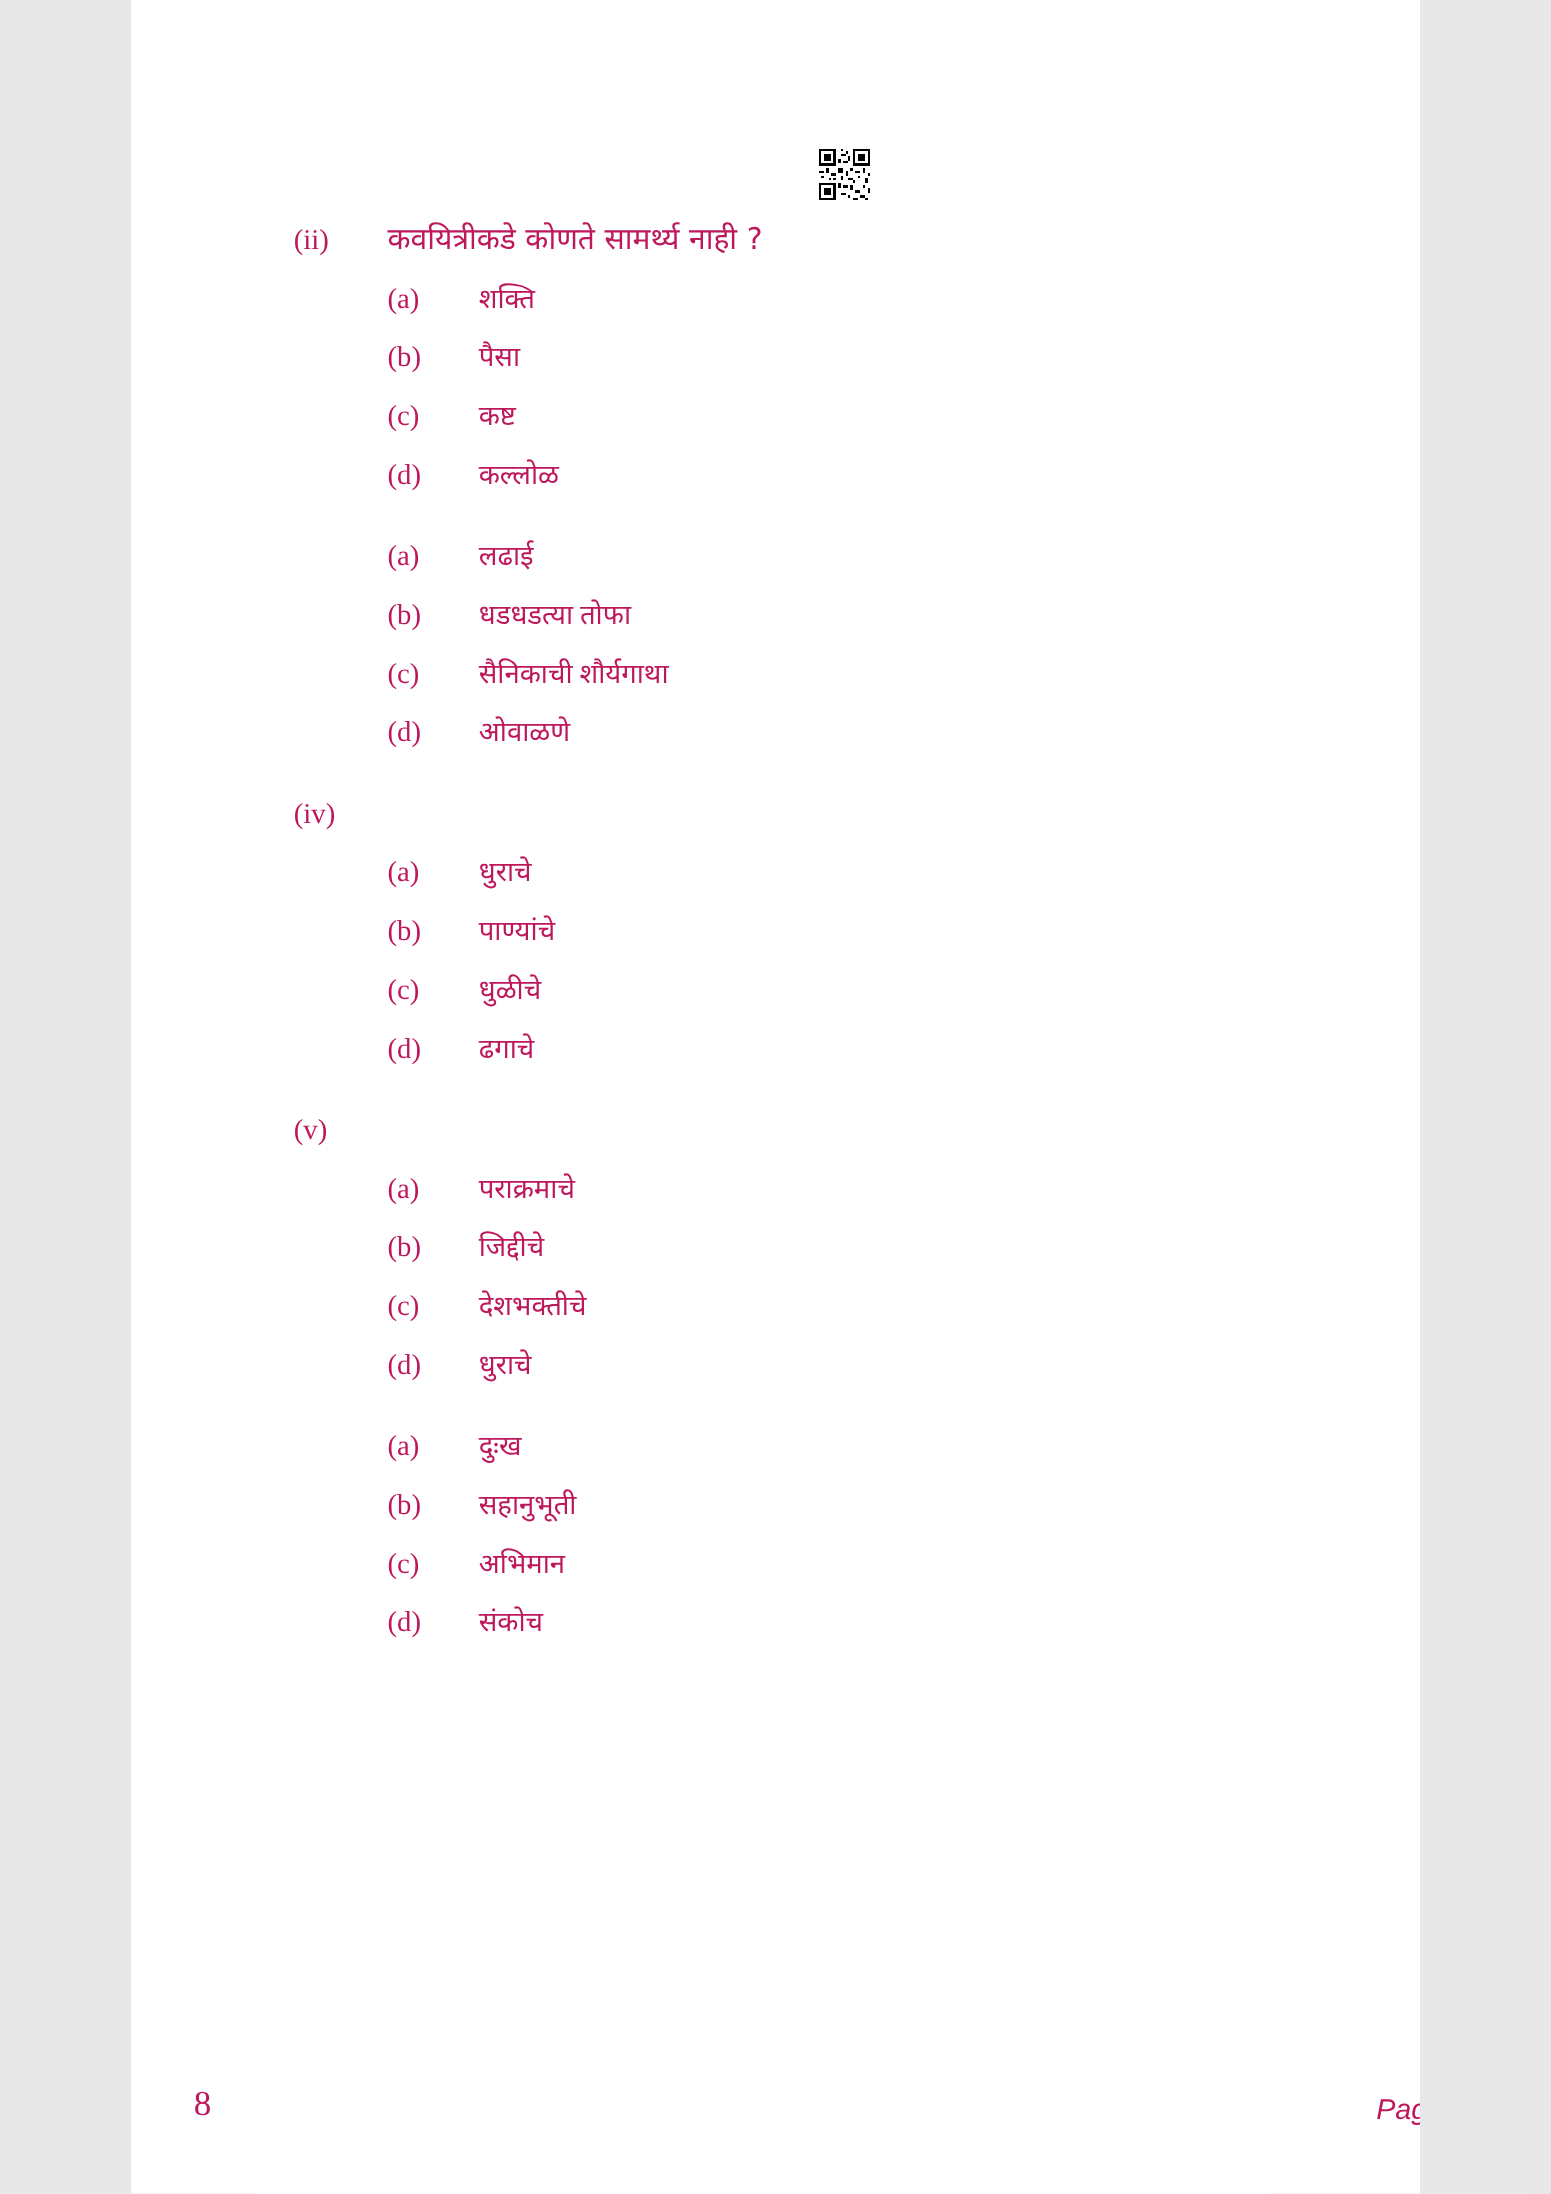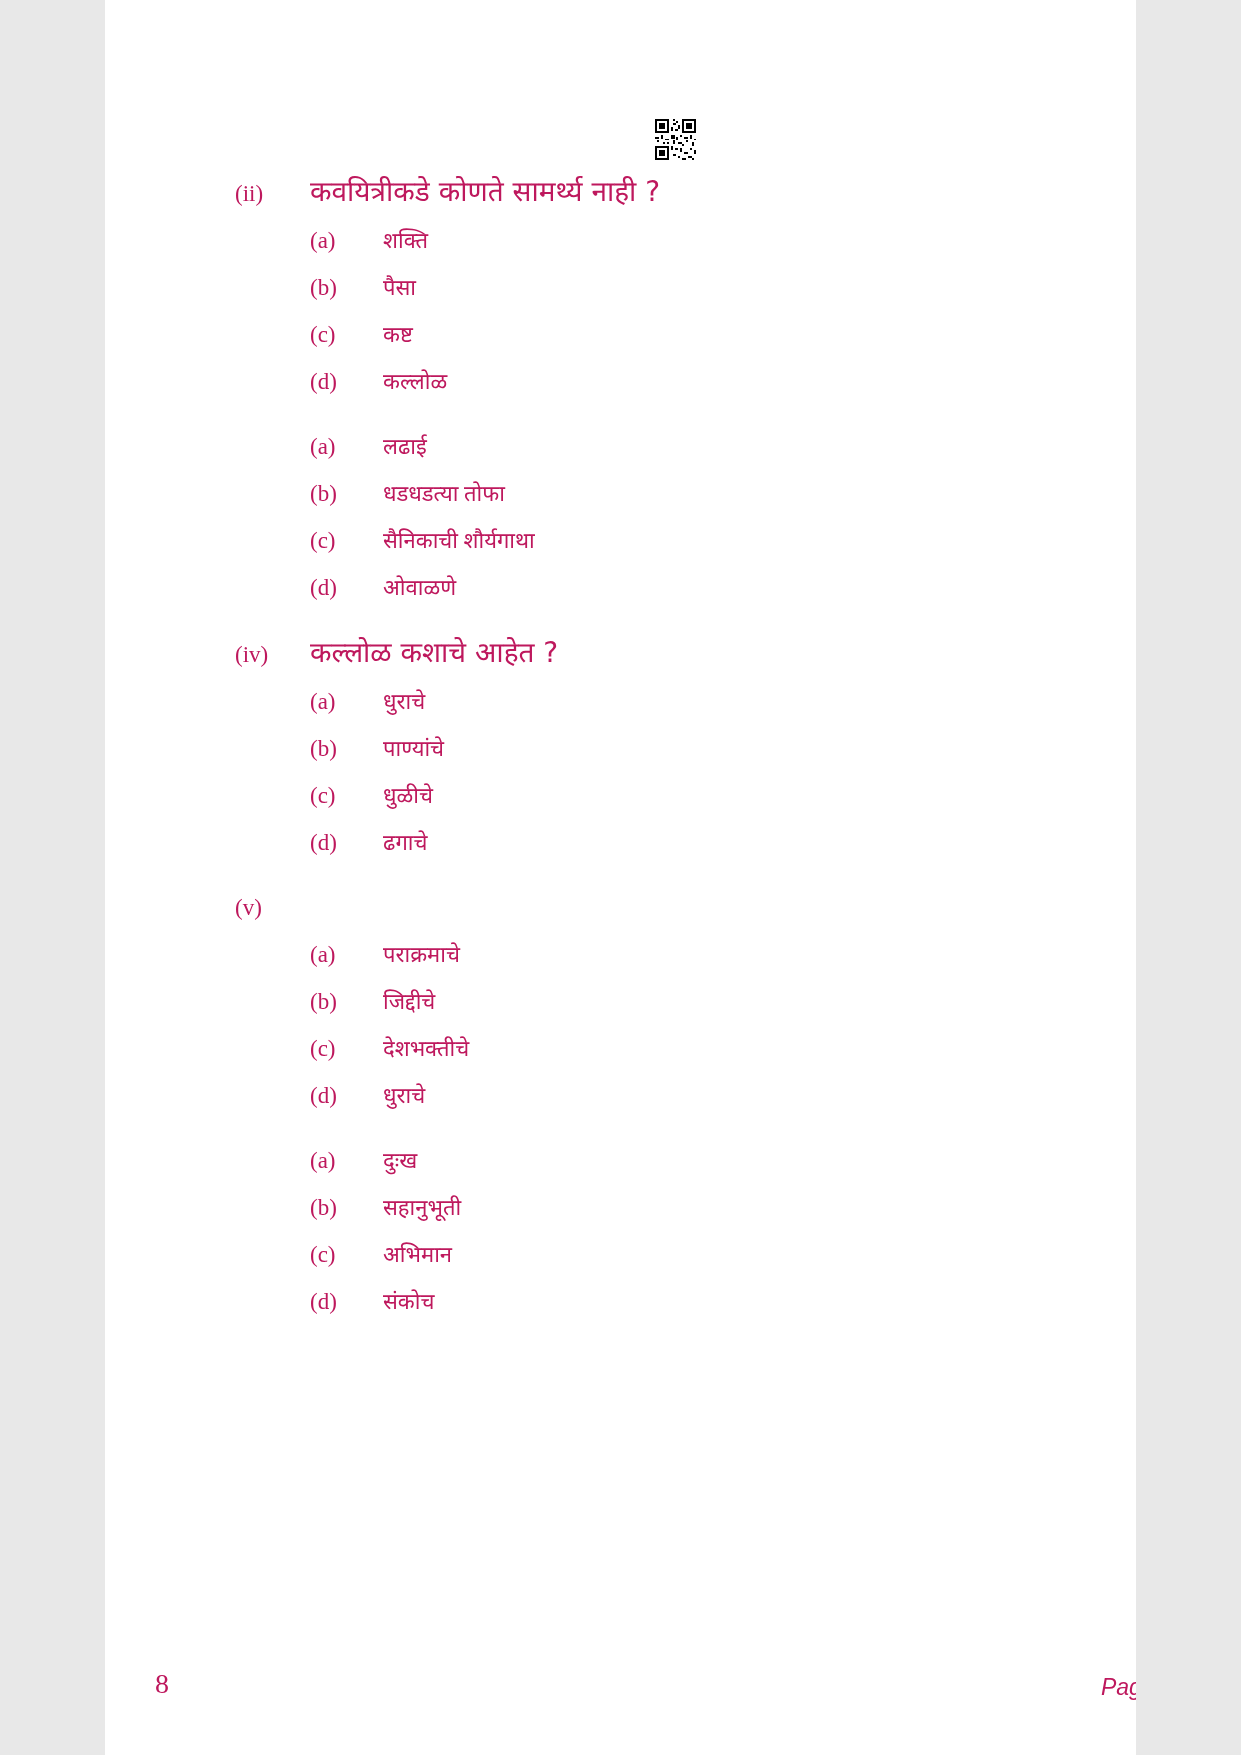--- a/index.html
+++ b/index.html
@@ -28,21 +28,21 @@
   .question { margin-top: 18px; }
   .question:first-child { margin-top: 0; }
   .q-row, .opt-row { display: flex; align-items: baseline; line-height: 47px; }
   .q-num {
     flex: 0 0 75px;
     font-family: "Liberation Serif", serif;
     font-size: 23px;
   }
   .q-text {
     font-family: "DejaVu Sans", sans-serif;
-    font-size: 28px;
+    font-size: 24px;
   }
   .opt-row { margin-left: 75px; }
   .opt-label {
     flex: 0 0 73px;
     font-family: "Liberation Serif", serif;
     font-size: 23px;
   }
   .opt-text {
     font-family: Liberation Serif, serif;
     font-size: 22px;
@@ -168,21 +168,20 @@
       </div>
       <div class="opt-row">
         <span class="opt-label">(d)</span>
         <span class="opt-text">ओवाळणे</span>
       </div>
     </div>
 
     <div class="question">
       <div class="q-row">
         <span class="q-num">(iv)</span>
-        <span class="q-text">कल्लोळ कशाचे आहेत ?</span>
       </div>
       <div class="opt-row">
         <span class="opt-label">(a)</span>
         <span class="opt-text">धुराचे</span>
       </div>
       <div class="opt-row">
         <span class="opt-label">(b)</span>
         <span class="opt-text">पाण्यांचे</span>
       </div>
       <div class="opt-row">

